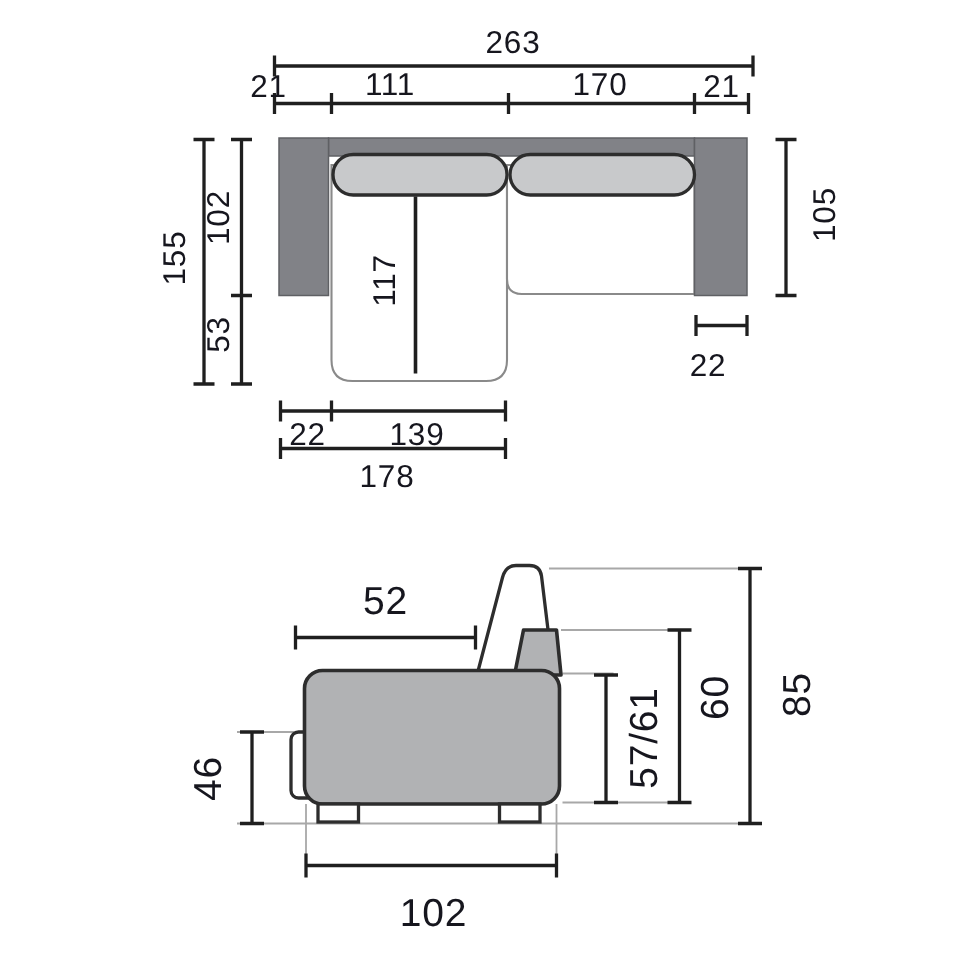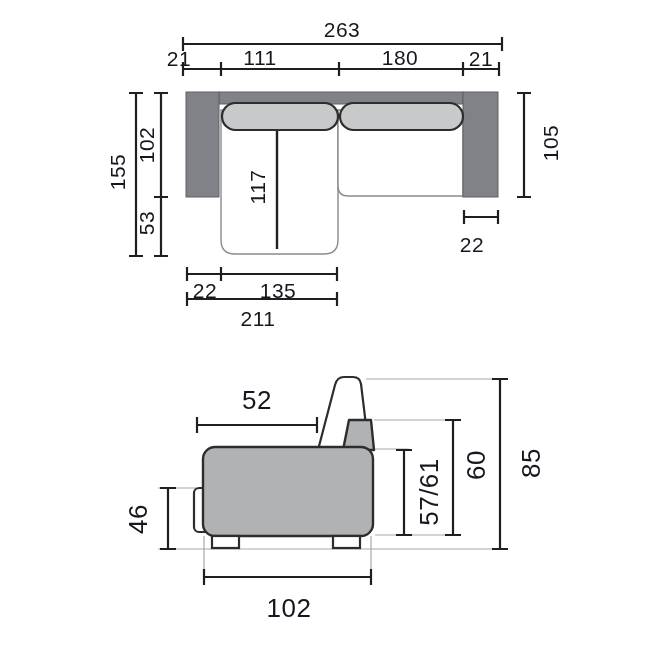--- a/index.html
+++ b/index.html
@@ -72,31 +72,31 @@
     <path class="dim" d="M160 488 H176 M160 549 H176 M168 488 V549"></path>
     <path class="dim" d="M396 450 H412 M396 535 H412 M404 450 V535"></path>
     <path class="dim" d="M445 420 H461 M445 535 H461 M453 420 V535"></path>
     <path class="dim" d="M492 379 H508 M492 549 H508 M500 379 V549"></path>
     <path class="dim" d="M204 569 V585 M371 569 V585 M204 577 H371"></path>
   </svg>
 
   <div class="lbl" style="left:342px;top:29px">263</div>
   <div class="lbl" style="left:179px;top:58px">21</div>
   <div class="lbl" style="left:260px;top:57px">111</div>
-  <div class="lbl" style="left:400px;top:57px">180</div>
+  <div class="lbl" style="left:400px;top:57px">170</div>
   <div class="lbl" style="left:481px;top:58px">21</div>
   <div class="lbl rot" style="left:117px;top:172px">155</div>
   <div class="lbl rot" style="left:146px;top:145px">102</div>
   <div class="lbl rot" style="left:146px;top:223px">53</div>
   <div class="lbl rot" style="left:257px;top:187px">117</div>
   <div class="lbl rot" style="left:550px;top:143px">105</div>
   <div class="lbl" style="left:472px;top:244px">22</div>
   <div class="lbl" style="left:205px;top:290px">22</div>
-  <div class="lbl" style="left:278px;top:290px">135</div>
-  <div class="lbl" style="left:258px;top:318px">211</div>
+  <div class="lbl" style="left:278px;top:290px">139</div>
+  <div class="lbl" style="left:258px;top:318px">178</div>
 
   <div class="lbl lbl-lg" style="left:257px;top:400px">52</div>
   <div class="lbl lbl-lg rot" style="left:138px;top:519px">46</div>
   <div class="lbl lbl-lg rot" style="left:429px;top:492px">57/61</div>
   <div class="lbl lbl-lg rot" style="left:476px;top:465px">60</div>
   <div class="lbl lbl-lg rot" style="left:531px;top:463px">85</div>
   <div class="lbl lbl-lg" style="left:289px;top:608px">102</div>
 
 </div>
 

